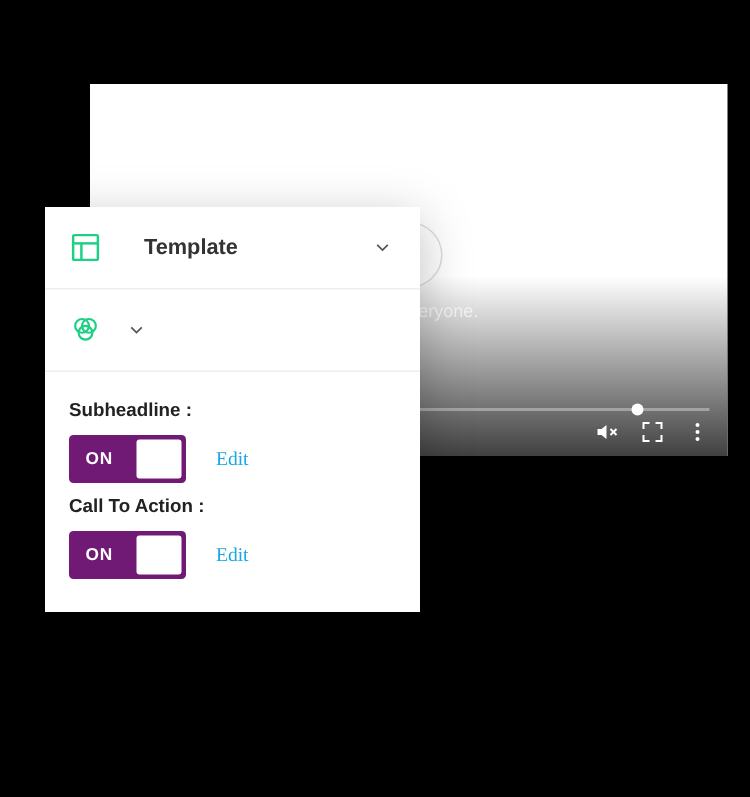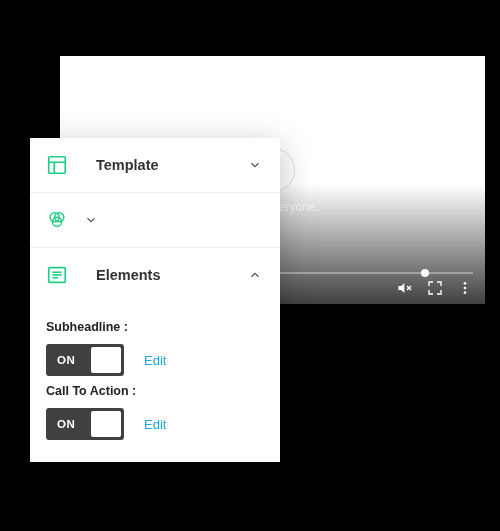--- a/index.html
+++ b/index.html
@@ -118,21 +118,21 @@
   }
   .opt-line {
     display: flex;
     align-items: center;
     gap: 20px;
     margin-bottom: 4px;
   }
   .toggle {
     position: relative;
     width: 78px; height: 32px;
-    background: #404040;
+    background: #701a75;
     border-radius: 3px;
     display: flex; align-items: center;
     cursor: pointer;
   }
   .toggle .on-label {
     color: #fff;
     font-size: 11.5px;
     font-weight: 700;
     letter-spacing: 0.5px;
     padding-left: 11px;
@@ -142,20 +142,21 @@
     right: 3px; top: 3px;
     width: 30px; height: 26px;
     background: #fff;
     border-radius: 2px;
   }
   .edit-link {
     color: #1aa6e2;
     font-size: 13px;
     font-weight: 500;
     cursor: pointer;
+    font-family: Liberation Serif, serif;
   }
 </style>
 </head>
 <body>
 
 <div class="video-frame">
   <div class="video-gradient"></div>
   <div class="overlay-text">BS, for everyone.</div>
 
   <div class="play-btn">
@@ -215,36 +216,20 @@
         <circle cx="12" cy="14" r="5"></circle>
       </svg>
     </span>
     <span class="chev">
       <svg viewBox="0 0 24 24" fill="none" stroke-width="2">
           <polyline points="6 9 12 15 18 9"></polyline>
         </svg>
     </span>
   </div>
 
-  <div class="acc-row" style="border-bottom:none;">
-    <span class="ico">
-      <svg viewBox="0 0 24 24" fill="none" stroke="#1fcf84" stroke-width="1.8">
-        <rect x="3" y="4" width="18" height="16" rx="1"></rect>
-        <line x1="7" y1="9" x2="17" y2="9"></line>
-        <line x1="7" y1="12" x2="17" y2="12"></line>
-        <line x1="7" y1="15" x2="13" y2="15"></line>
-      </svg>
-    </span>
-    <span class="ttl">Elements</span>
-    <span class="chev">
-      <svg viewBox="0 0 24 24" fill="none" stroke-width="2">
-          <polyline points="6 15 12 9 18 15"></polyline>
-        </svg>
-    </span>
-  </div>
 
   <div class="acc-body">
 
     <div class="opt-label">Subheadline :</div>
     <div class="opt-line">
       <div class="toggle">
         <span class="on-label">ON</span>
         <div class="knob"></div>
       </div>
       <span class="edit-link">Edit</span>

